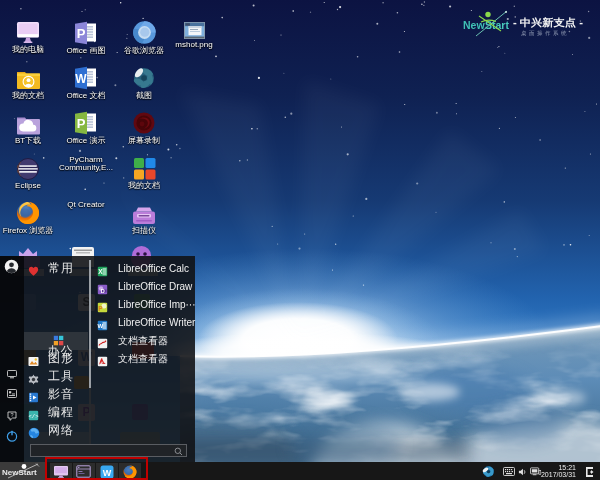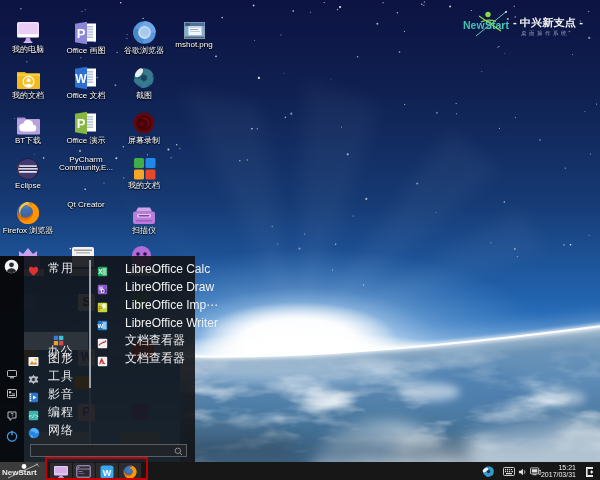--- a/index.html
+++ b/index.html
@@ -13,21 +13,21 @@
 #menu { position:absolute; left:0; top:256px; width:195px; height:206px; background:rgba(17,18,21,0.89); }
 #sidebar { position:absolute; left:0; top:0; width:24px; height:206px; background:rgba(5,6,8,0.82); }
 #menucol { position:absolute; left:24px; top:0; width:68px; height:206px; }
 .mrow { position:absolute; left:0; width:64px; height:18px; display:flex; align-items:center; }
 .mrow .mi { width:11px; height:11px; margin-left:4px; }
 .mrow .mt { font-size:12px; color:#e8e8e8; margin-left:9px; letter-spacing:1px; }
 #scrollbar { position:absolute; left:64.5px; top:2px; width:2.5px; height:200px; background:#26292d; }
 #scrollthumb { position:absolute; left:0; top:2px; width:2.5px; height:128px; background:#9ba0a6; }
 .srow { position:absolute; left:92px; width:103px; height:18px; display:flex; align-items:center; }
 .srow .si { width:11px; height:11px; margin-left:5px; }
-.srow .st { font-size:12px; color:#f0f0f0; margin-left:17px; white-space:nowrap; }
+.srow .st { font-size:10px; color:#f0f0f0; margin-left:10px; white-space:nowrap; }
 #searchbox { position:absolute; left:30px; top:188px; width:157px; height:13px; background:#202327; border:1px solid #5a5d62; }
 
 #taskbar { position:absolute; left:0; top:462px; width:600px; height:18px; background:#171717; }
 #nslogo { position:absolute; left:0; top:0; width:45px; height:18px; background:#3b3b3b; }
 .tbtn { position:absolute; top:1px; width:22px; height:17px; background:#2c2c2c; display:flex; align-items:center; justify-content:center; }
 #redrect { position:absolute; left:45px; top:457px; width:103px; height:23px; border:2px solid #c00000; }
 .clock { position:absolute; right:24px; top:1.5px; text-align:right; color:#f0f0f0; font-size:7px; line-height:7.5px; }
 </style>
 </head>
 <body>

